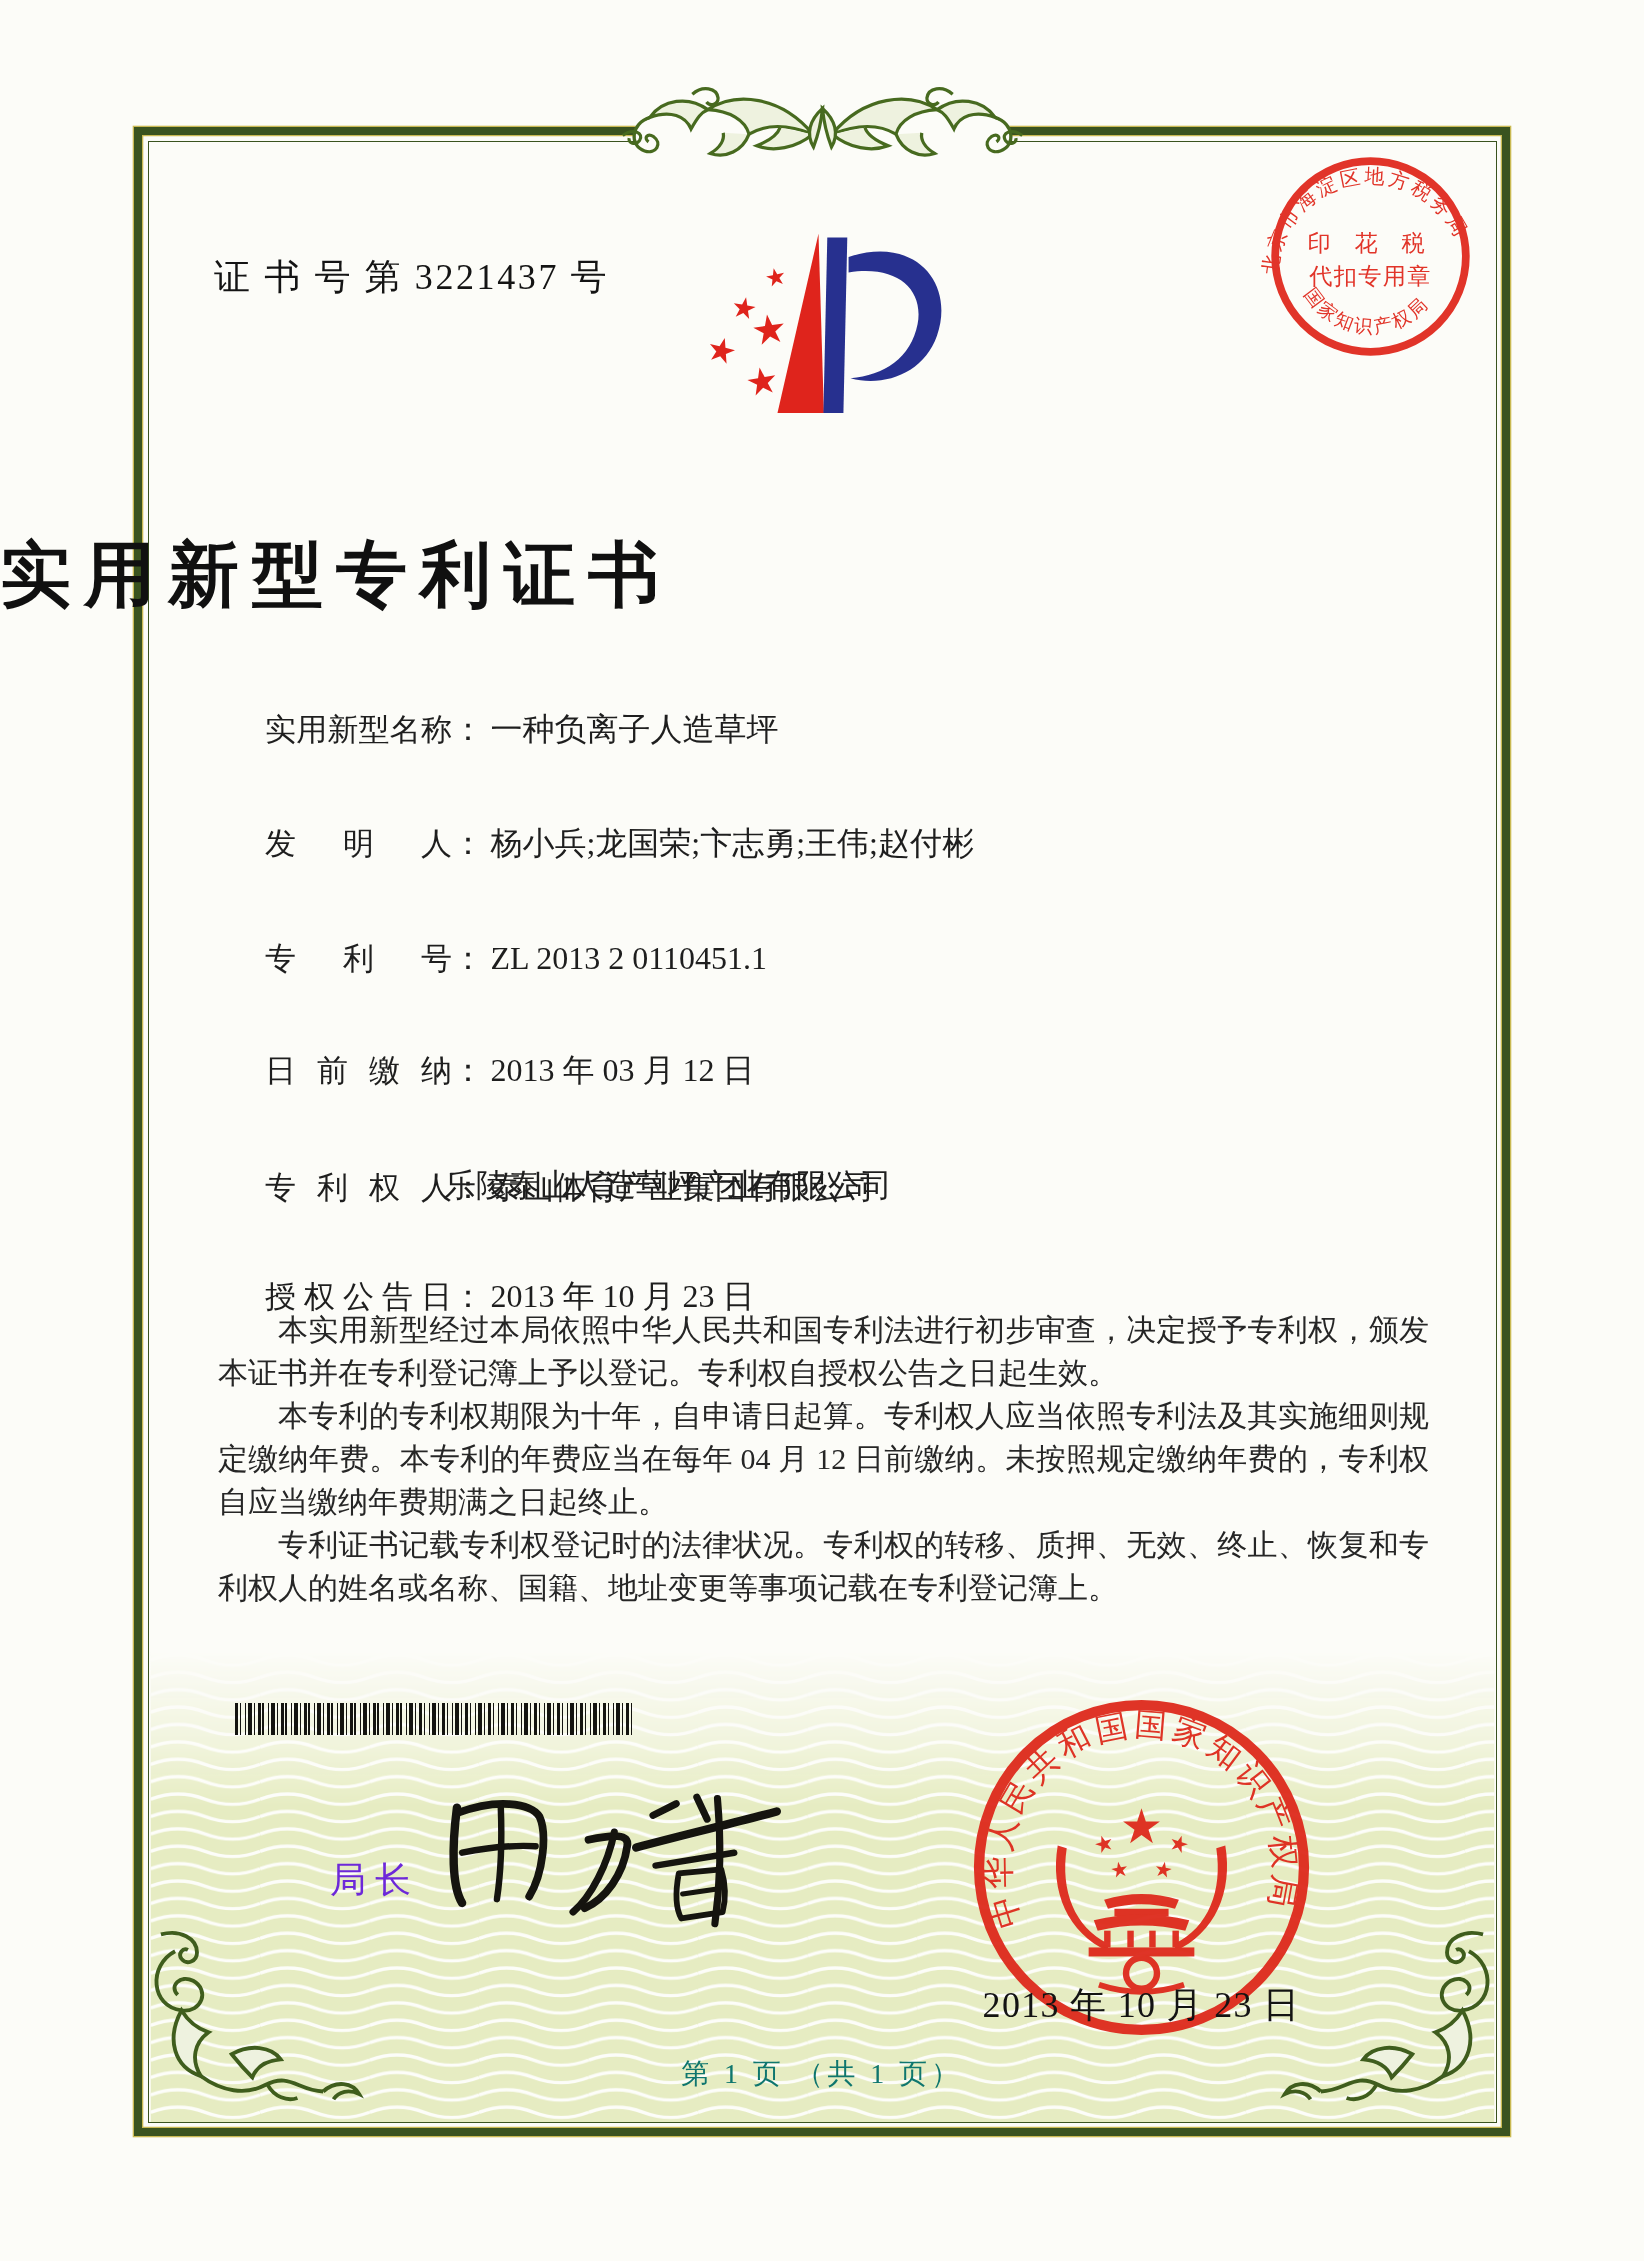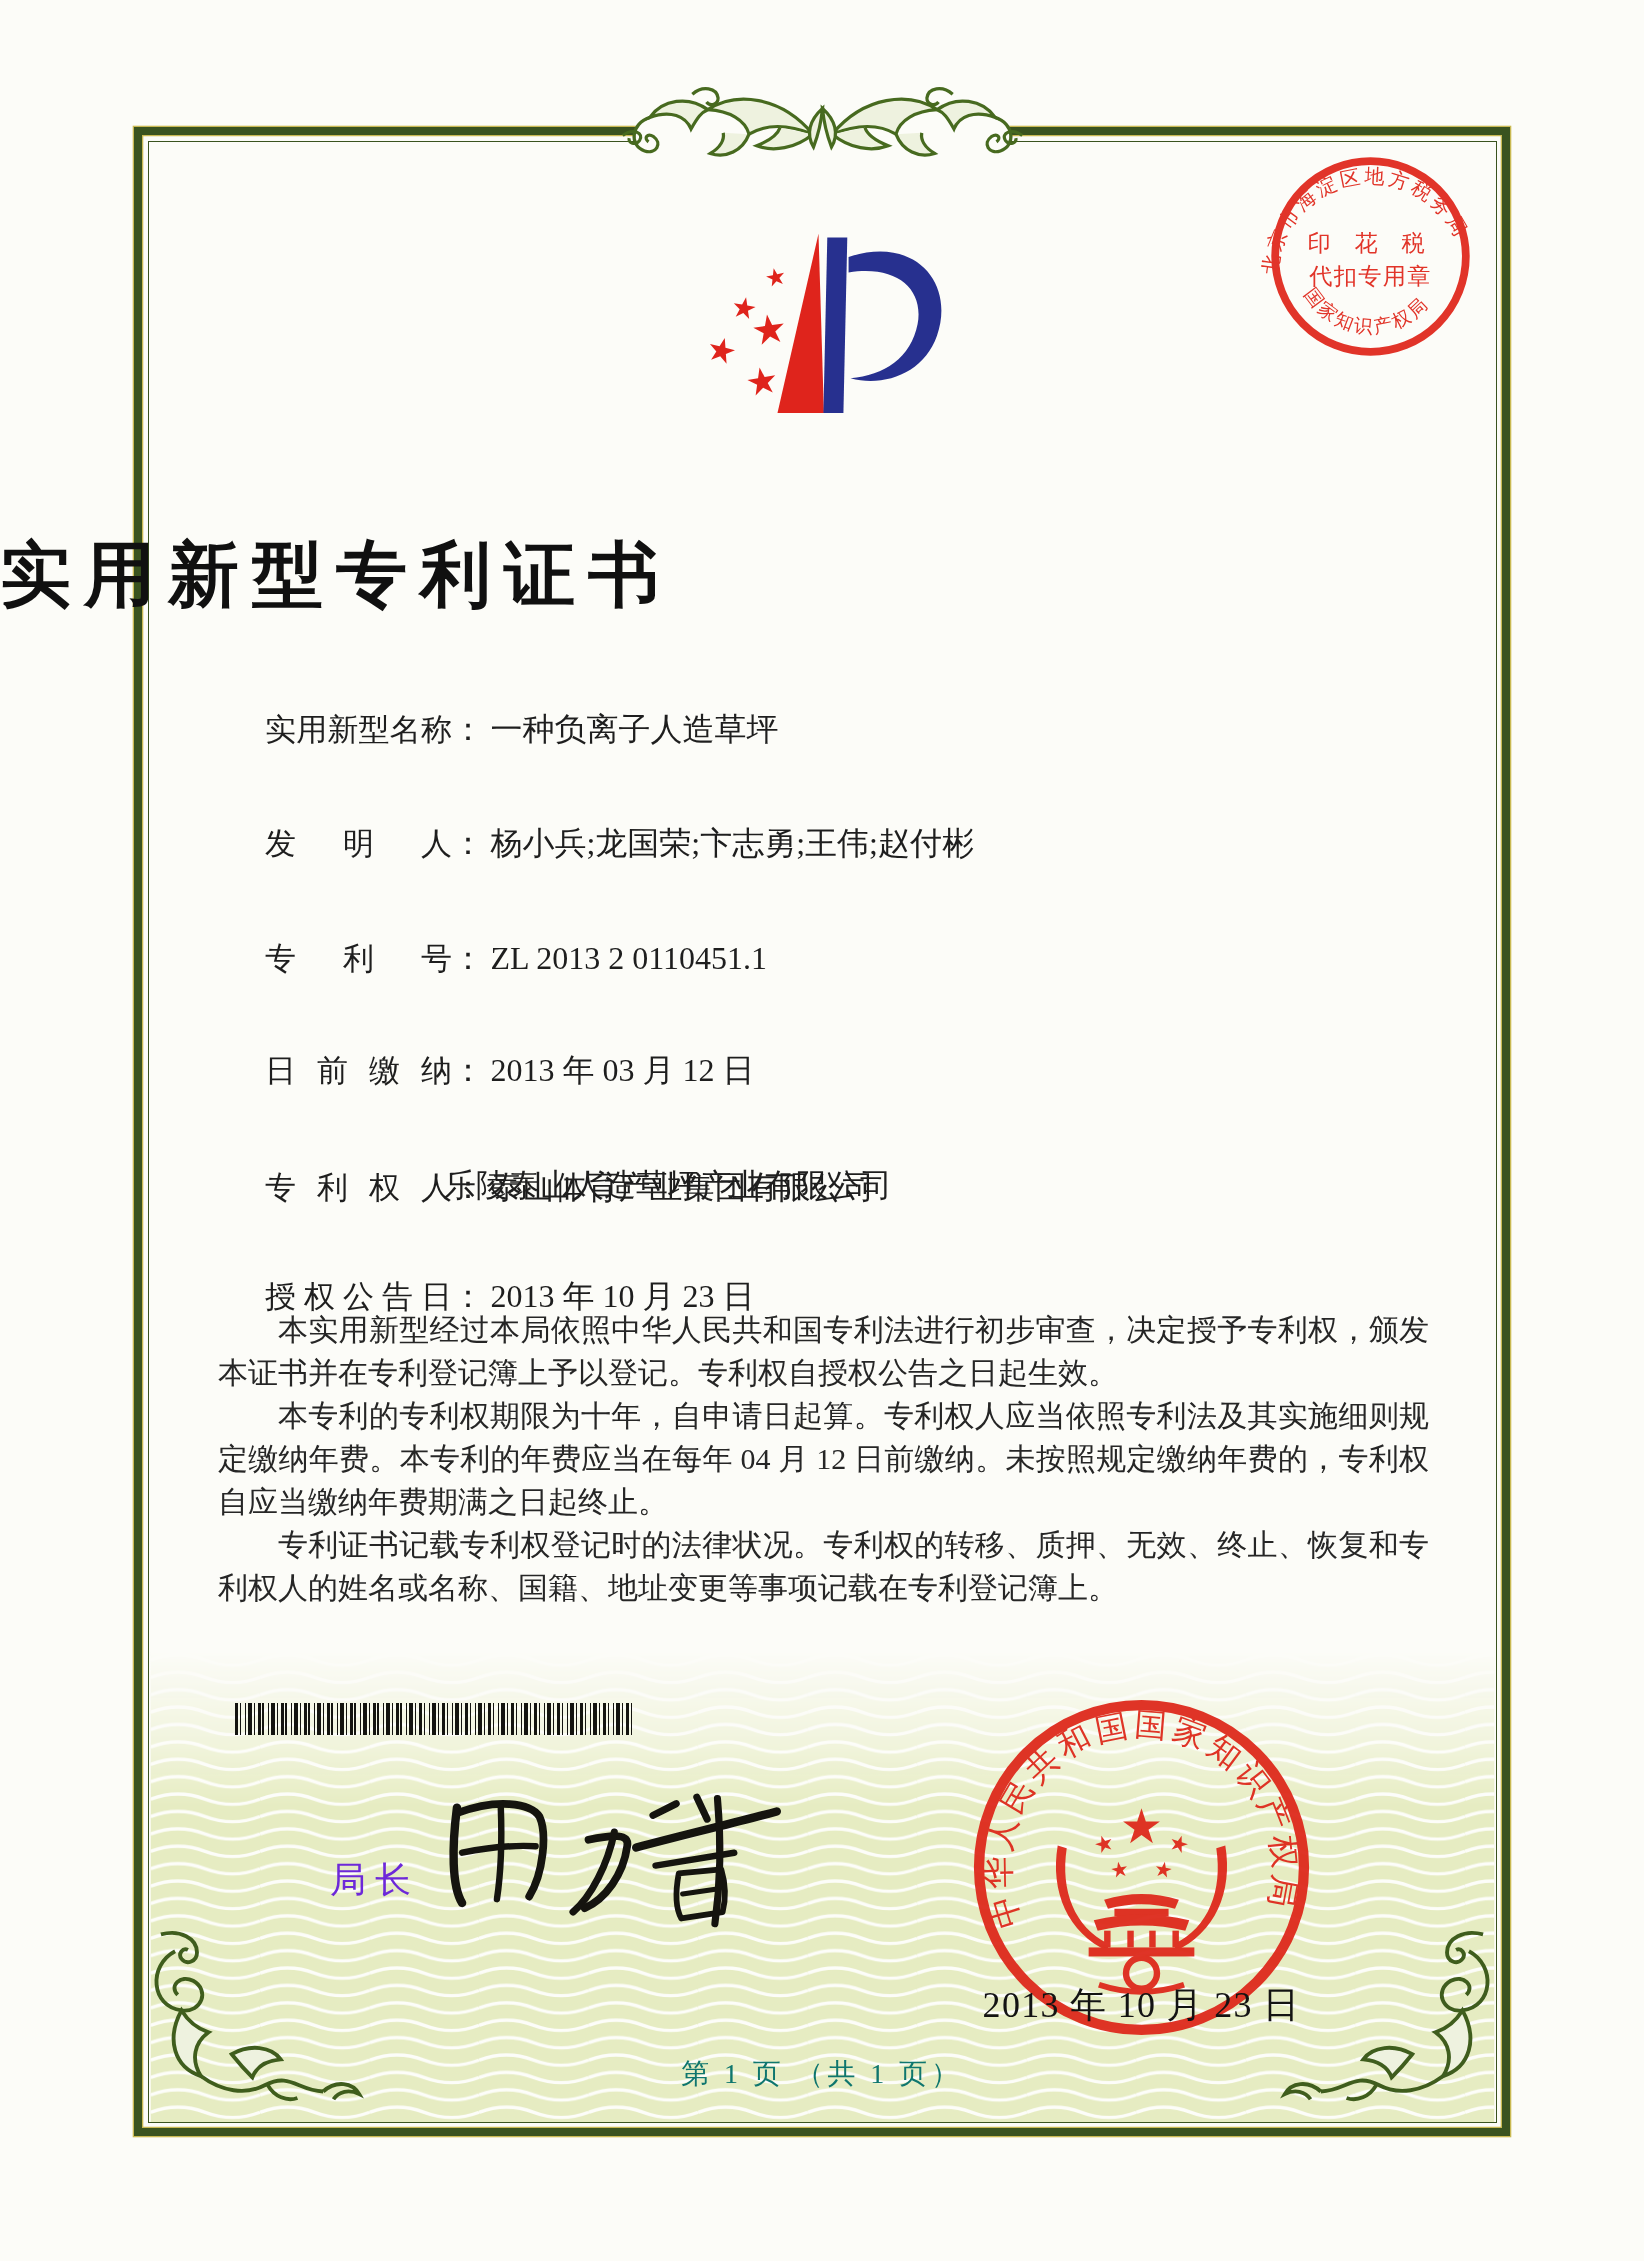--- a/index.html
+++ b/index.html
@@ -116,20 +116,21 @@
       <path d="M62 36 C20 58 24 122 72 128 C104 132 116 96 90 82 C70 72 52 90 66 104" fill="none"></path>
       <path d="M40 10 C70 2 96 16 96 38 C96 52 80 58 72 48 C66 40 74 30 82 34" fill="none"></path>
       <path d="M72 128 C48 172 60 216 102 230 C86 204 92 178 114 162 C96 156 82 144 72 128 Z"></path>
       <path d="M102 230 C134 254 172 260 202 244 C240 224 252 252 292 254" fill="none"></path>
       <path d="M292 254 C312 236 338 240 348 258 C332 250 316 254 308 266" fill="none"></path>
       <path d="M150 196 C178 180 212 184 226 204 C204 206 188 216 182 232 C168 218 158 206 150 196 Z"></path>
       <path d="M206 244 C216 262 236 270 252 264" fill="none"></path>
     </g>
   </svg>
 
+  <div class="cert-no">证 书 号 第 3221437 号</div>
 
   <svg class="logo" width="284" height="200" viewBox="0 0 440 310">
     <defs>
       <polygon id="star" points="0,-1 0.2245,-0.309 0.951,-0.309 0.363,0.118 0.5878,0.809 0,0.382 -0.5878,0.809 -0.363,0.118 -0.951,-0.309 -0.2245,-0.309"></polygon>
     </defs>
     <g fill="#df241c">
       <use href="#star" transform="translate(142,80) scale(15) rotate(-12)"></use>
       <use href="#star" transform="translate(93,128) scale(18) rotate(10)"></use>
       <use href="#star" transform="translate(132,162) scale(25) rotate(-8)"></use>
       <use href="#star" transform="translate(58,194) scale(21) rotate(14)"></use>

